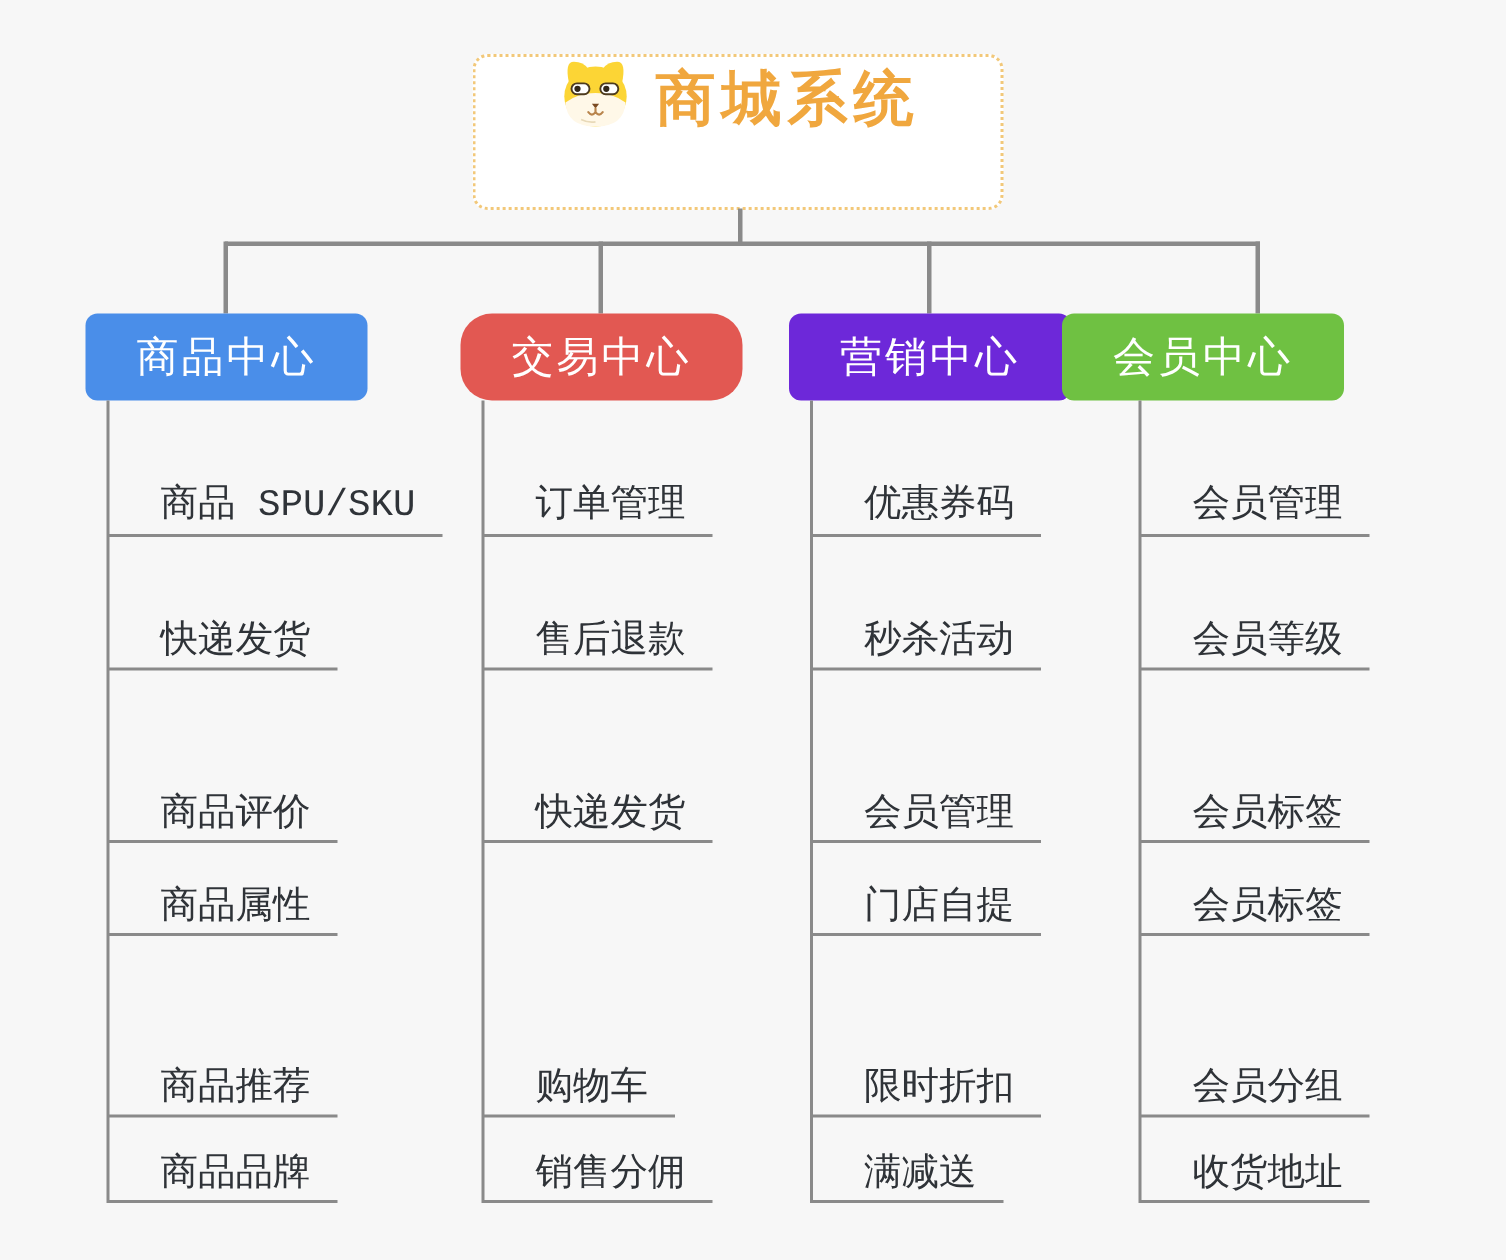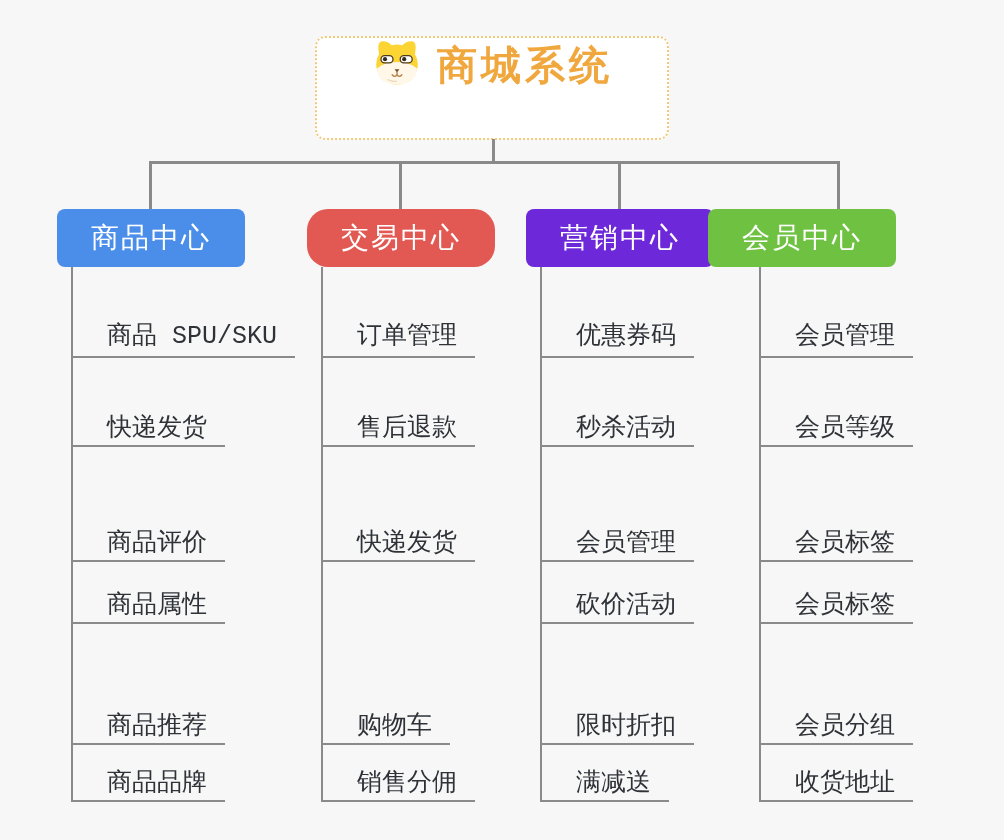--- a/index.html
+++ b/index.html
@@ -156,21 +156,21 @@
 
   <div class="leaf col-1 row-0">订单管理</div>
   <div class="leaf col-1 row-1">售后退款</div>
   <div class="leaf col-1 row-2">快递发货</div>
   <div class="leaf col-1 row-4">购物车</div>
   <div class="leaf col-2 row-0">优惠券码</div>
 
   <div class="leaf col-1 row-5">销售分佣</div>
   <div class="leaf col-2 row-1">秒杀活动</div>
   <div class="leaf col-2 row-2">会员管理</div>
-  <div class="leaf col-2 row-3">砍价活动</div>
+  <div class="leaf col-2 row-3">门店自提</div>
   <div class="leaf col-2 row-4">限时折扣</div>
   <div class="leaf col-2 row-5">满减送</div>
 
   <div class="leaf col-3 row-0">会员管理</div>
   <div class="leaf col-3 row-1">会员等级</div>
   <div class="leaf col-3 row-2">会员标签</div>
   <div class="leaf col-3 row-3">会员标签</div>
   <div class="leaf col-3 row-4">会员分组</div>
   <div class="leaf col-3 row-5">收货地址</div>
 

